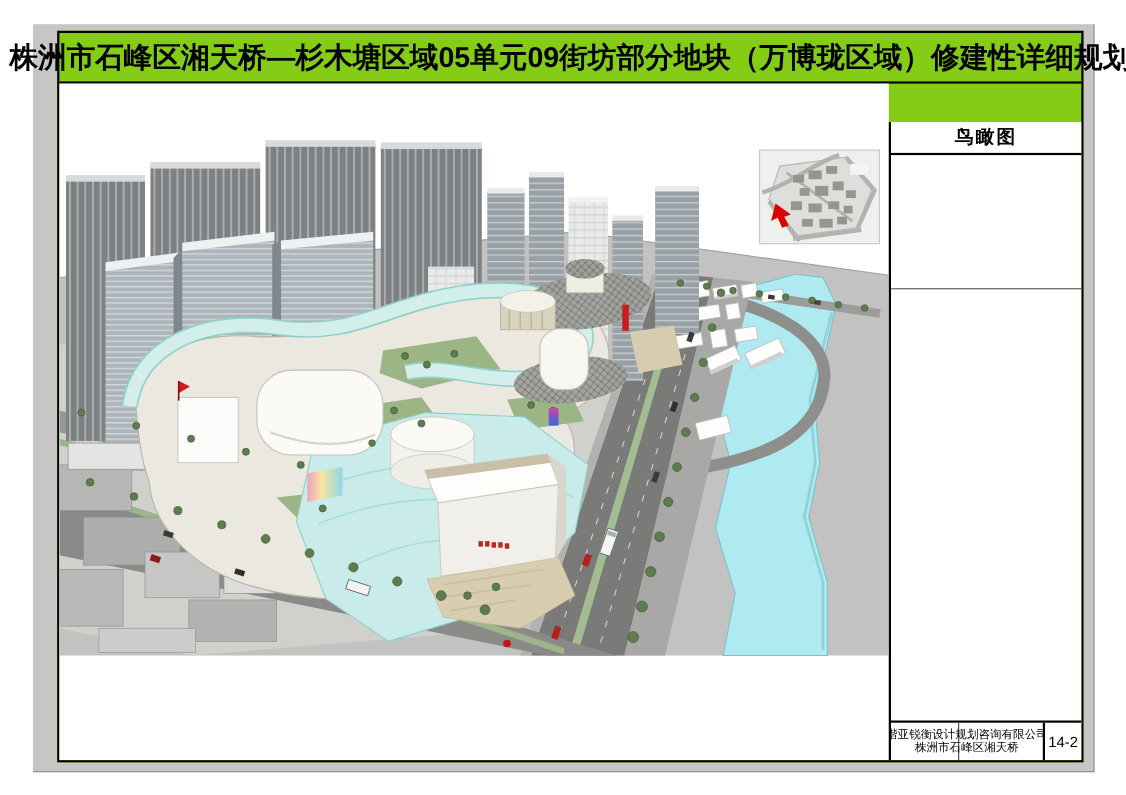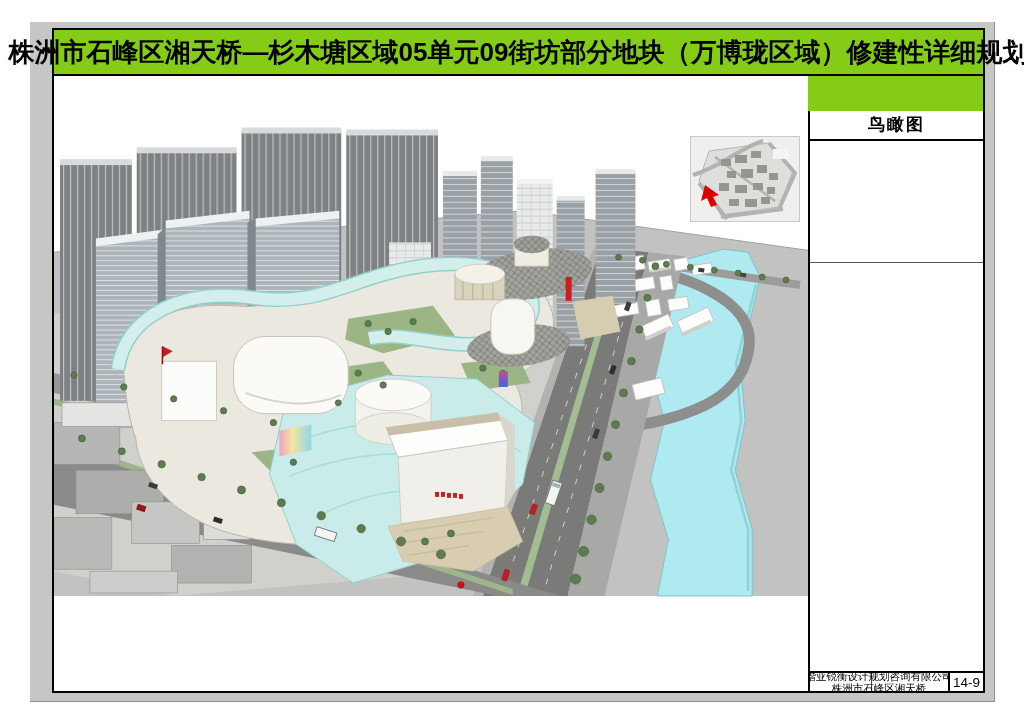--- a/index.html
+++ b/index.html
@@ -13,21 +13,21 @@
          border:2px solid #000;box-sizing:border-box;}
   #titlebar{position:absolute;left:0;right:0;top:0;height:44px;border-bottom:2px solid #000;
             display:flex;align-items:center;justify-content:center;}
   #titlebar .t{font-size:26px;font-weight:bold;letter-spacing:0px;white-space:nowrap;}
   #sidebar{position:absolute;top:46px;right:0;bottom:0;width:175px;border-left:2px solid #000;
            box-sizing:border-box;display:flex;flex-direction:column;background:#fff;margin-top:35px;}
   .view-header{height:28px;line-height:27px;border-bottom:2px solid #000;text-align:center;
                font-size:17px;font-weight:bold;letter-spacing:2px;}
   .cell-a{height:121px;border-bottom:1px solid #555;}
   .cell-b{flex:1;}
-  .titleblock{height:20px;border-top:2px solid #000;display:flex;box-sizing:border-box;}
+  .titleblock{height:36px;border-top:2px solid #000;display:flex;box-sizing:border-box;}
   .company{flex:1;position:relative;border-right:2px solid #000;display:flex;flex-direction:column;
            align-items:center;justify-content:center;font-size:10.5px;line-height:12px;overflow:hidden;}
   .company .colline{position:absolute;left:61px;top:0;bottom:0;width:1px;background:#444;}
   .company div{position:relative;white-space:nowrap;}
   .sheetno{width:33px;display:flex;align-items:center;justify-content:center;font-size:13.5px;}
   #canvas{position:absolute;top:46px;left:0;right:175px;bottom:0;background:#fff;overflow:hidden;}
   #render-svg{position:absolute;left:0;top:0;width:100%;height:100%;}
   #inset-map{position:absolute;left:636px;top:60px;width:110px;height:86px;background:#efefee;
              border:1px solid #c9c9c7;box-sizing:border-box;}
 </style>
@@ -366,19 +366,19 @@
       <div class="view-header">鸟瞰图</div>
       <div class="cell-a"></div>
       <div class="cell-b"></div>
       <div class="titleblock">
         <div class="company">
           <span class="colline"></span>
           <div>楷亚锐衡设计规划咨询有限公司</div>
           <div>株洲市石峰区湘天桥</div>
         </div>
         <div class="sheetno">
-          <span>14-9</span>
+          <span>14-2</span>
         </div>
       </div>
     </div>
 
   </div>
 </div>
 
 </body></html>

